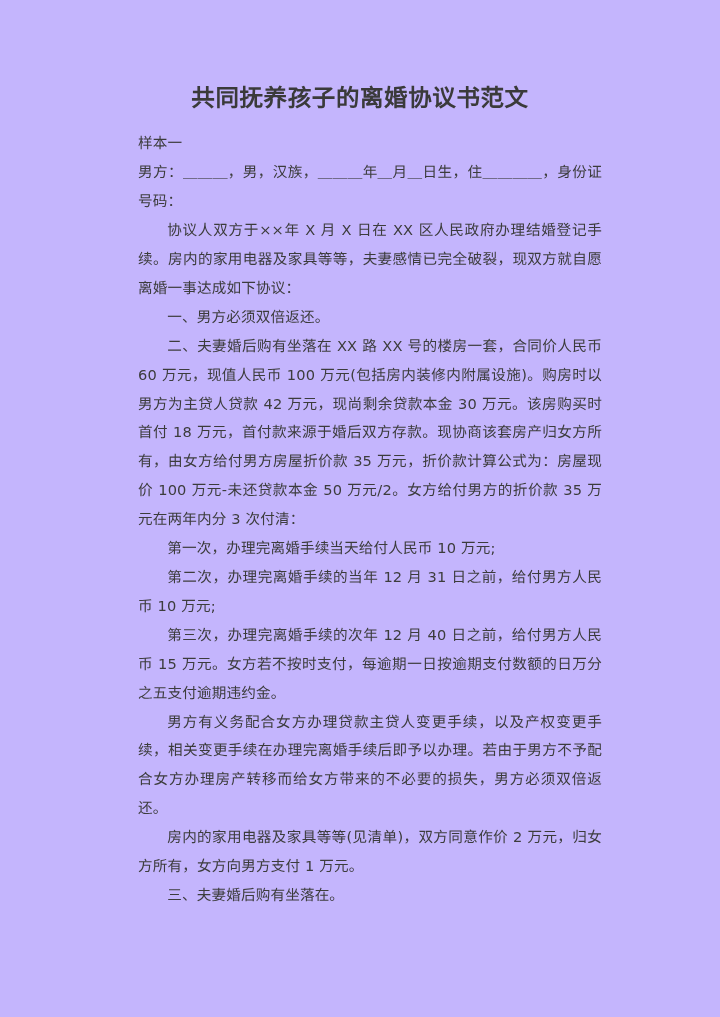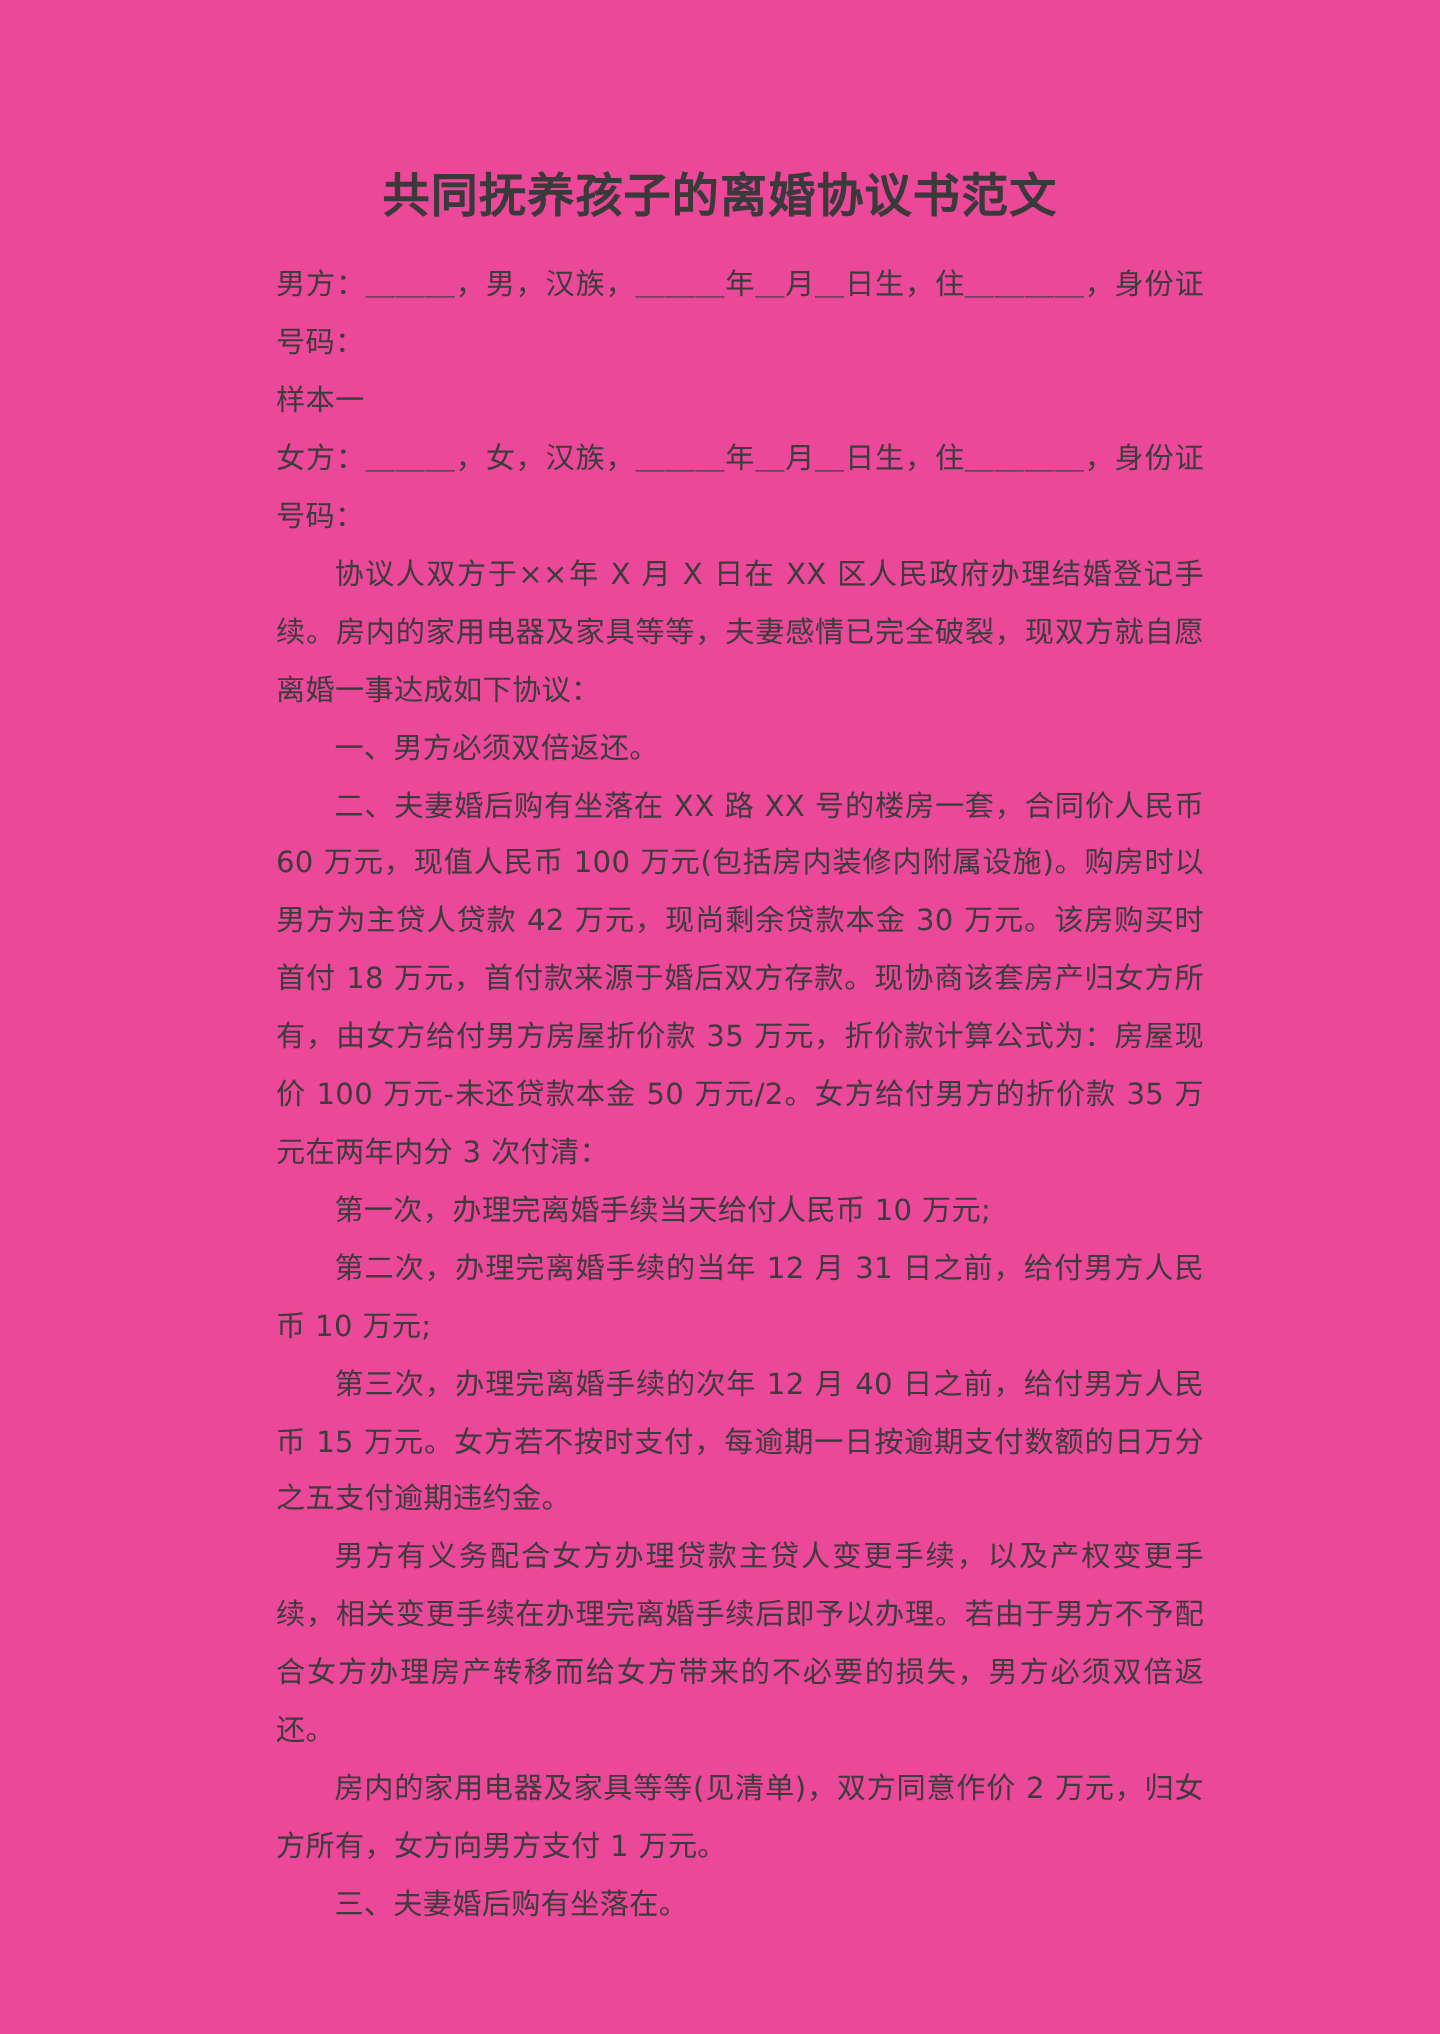--- a/index.html
+++ b/index.html
@@ -12,21 +12,21 @@
     width: 720px;
     height: 1017px;
     overflow: hidden;
     font-family: "DejaVu Sans", "Liberation Sans", sans-serif;
     -webkit-font-smoothing: antialiased;
   }
   .page {
     position: relative;
     width: 720px;
     height: 1017px;
-    background: #ec4899;
+    background: #c4b5fd;
     box-sizing: border-box;
     padding-left: 28px;
   }
   .doc-body {
     position: absolute;
     left: 0;
     top: 0;
     width: 720px;
   }
   .doc-title {
@@ -64,25 +64,24 @@
 <body>
 
 <div class="page">
 
   <div class="doc-body">
 
     <h1 class="doc-title">共同抚养孩子的离婚协议书范文</h1>
 
     <div class="text-block">
 
+      <p class="para noindent">样本一</p>
+
       <p class="para noindent">男方：＿＿＿，男，汉族，＿＿＿年＿月＿日生，住＿＿＿＿，身份证号码：</p>
 
-      <p class="para noindent">样本一</p>
-
-      <p class="para noindent">女方：＿＿＿，女，汉族，＿＿＿年＿月＿日生，住＿＿＿＿，身份证号码：</p>
 
       <p class="para indent">协议人双方于××年 X 月 X 日在 XX 区人民政府办理结婚登记手续。房内的家用电器及家具等等，夫妻感情已完全破裂，现双方就自愿离婚一事达成如下协议：</p>
 
       <p class="para indent">一、男方必须双倍返还。</p>
 
       <p class="para indent">二、夫妻婚后购有坐落在 XX 路 XX 号的楼房一套，合同价人民币 60 万元，现值人民币 100 万元(包括房内装修内附属设施)。购房时以男方为主贷人贷款 42 万元，现尚剩余贷款本金 30 万元。该房购买时首付 18 万元，首付款来源于婚后双方存款。现协商该套房产归女方所有，由女方给付男方房屋折价款 35 万元，折价款计算公式为：房屋现价 100 万元-未还贷款本金 50 万元/2。女方给付男方的折价款 35 万元在两年内分 3 次付清：</p>
 
       <p class="para indent">第一次，办理完离婚手续当天给付人民币 10 万元;</p>
 
       <p class="para indent">第二次，办理完离婚手续的当年 12 月 31 日之前，给付男方人民币 10 万元;</p>

